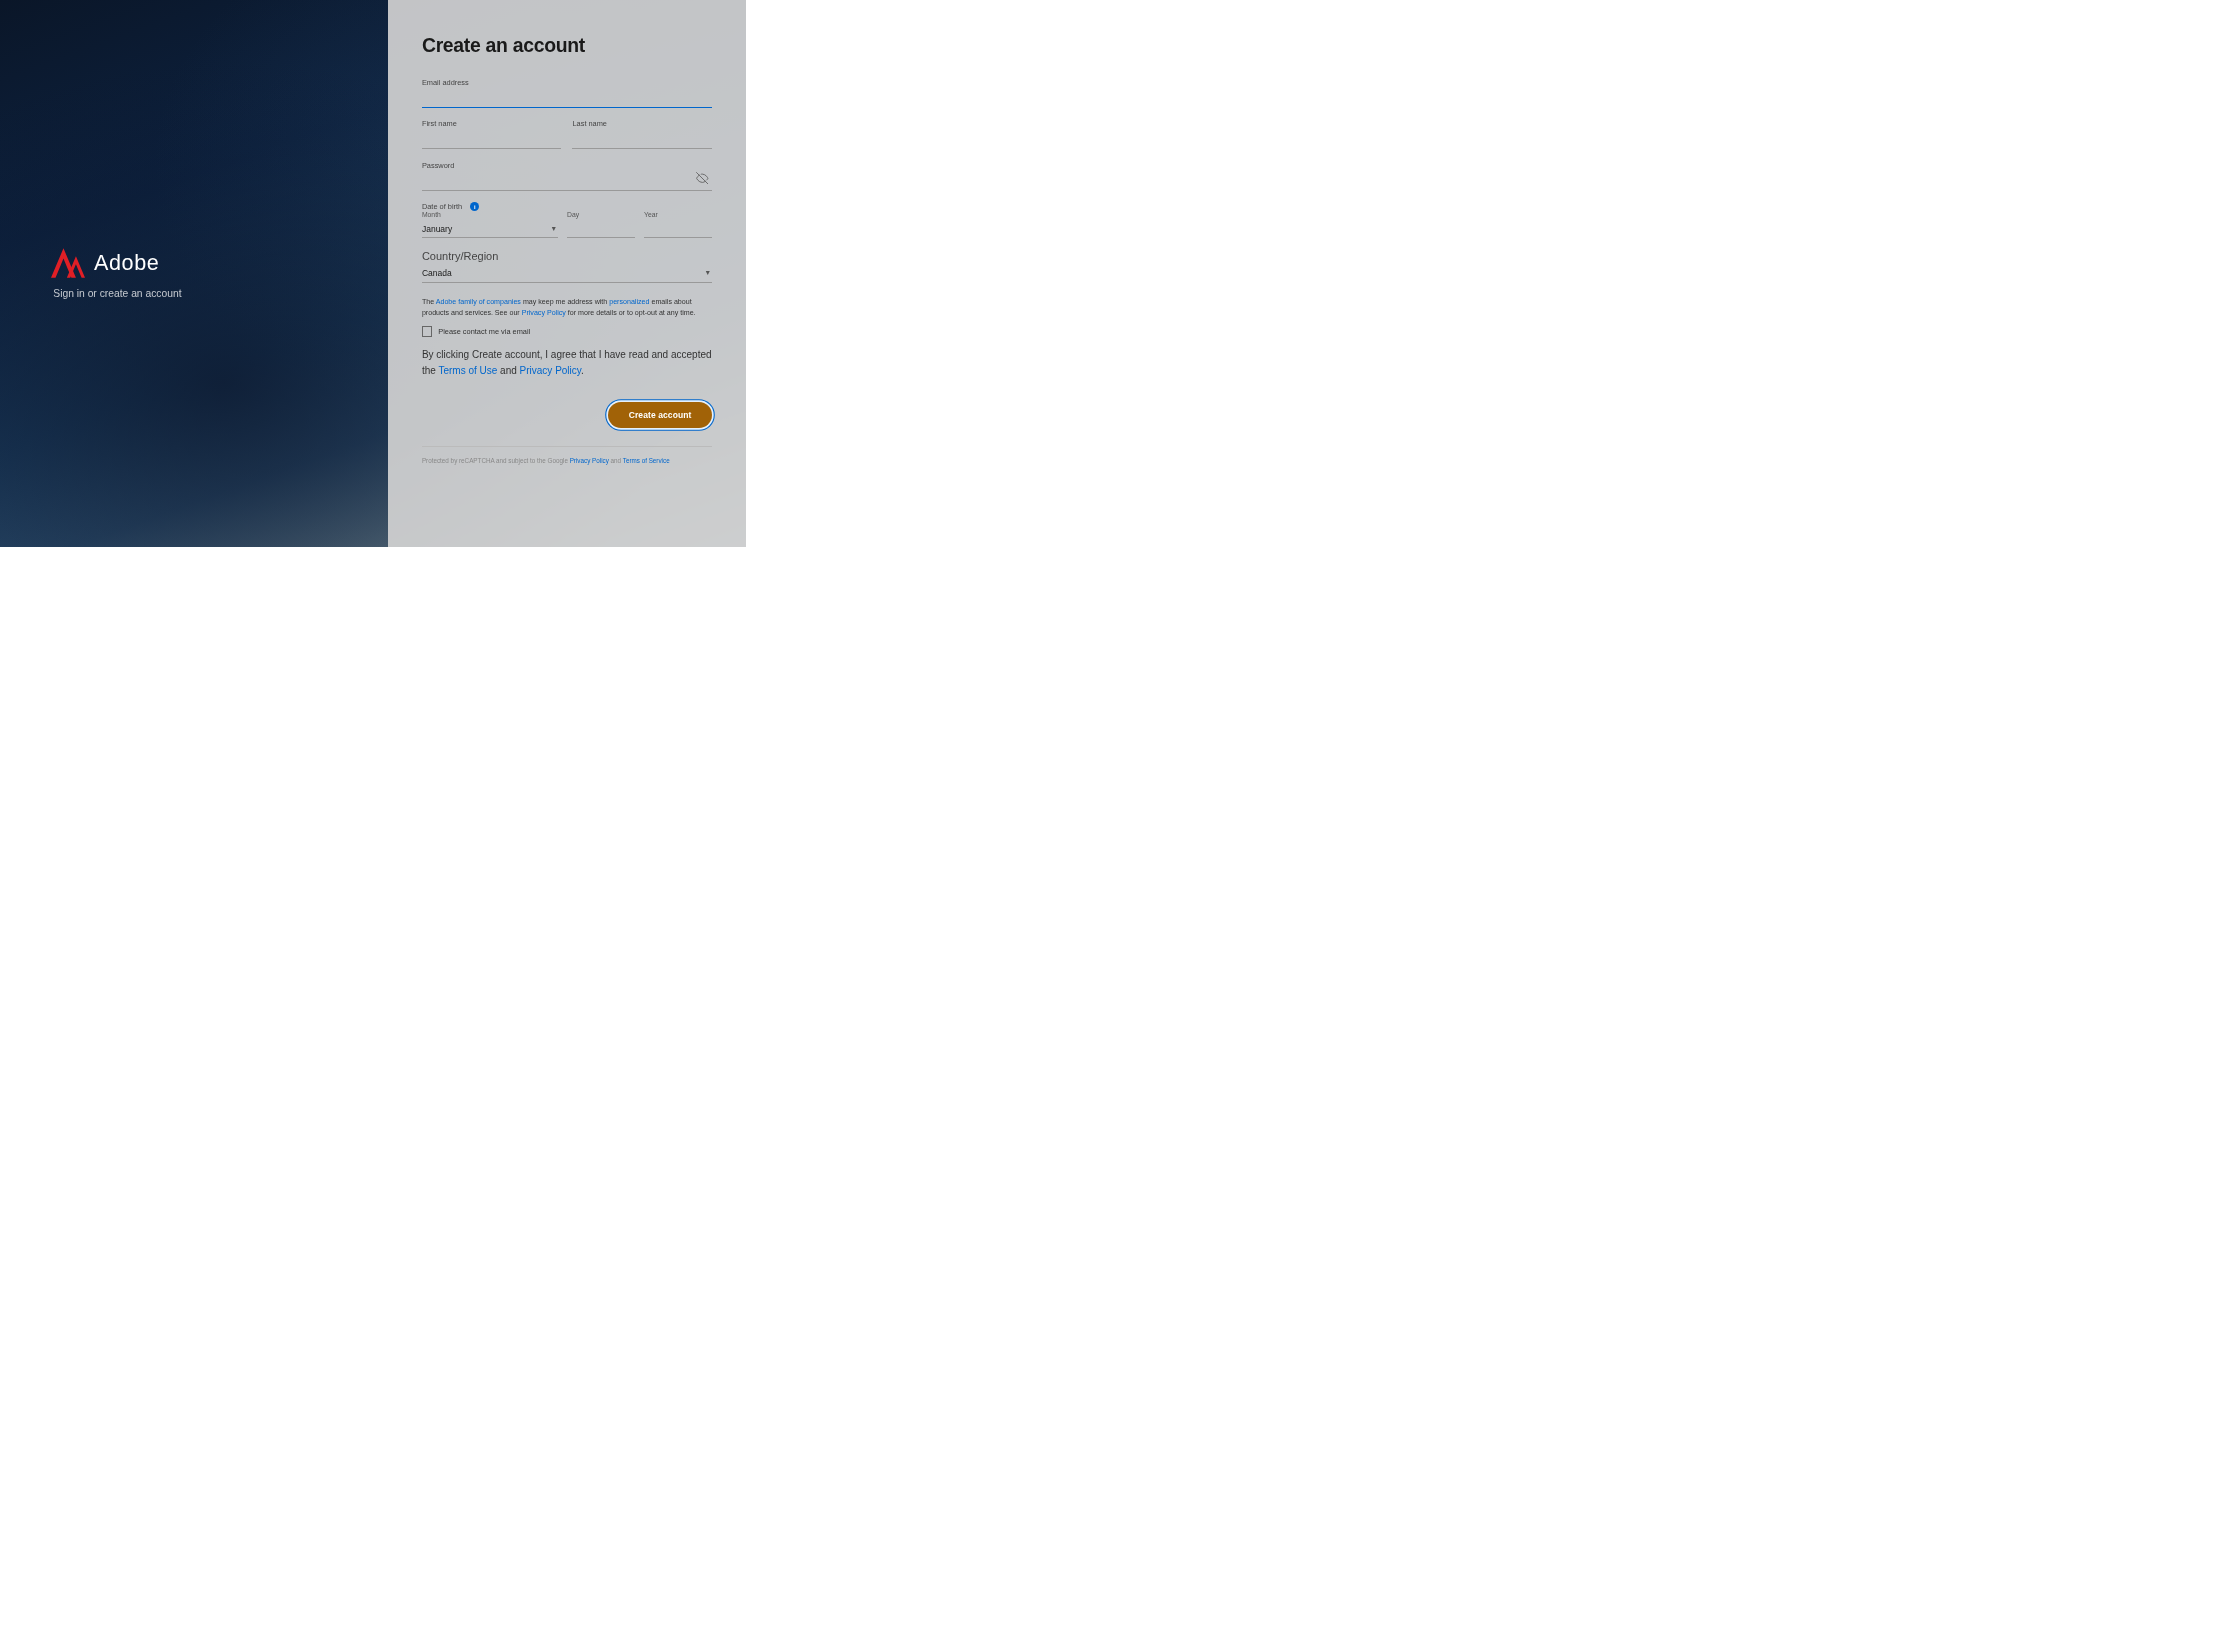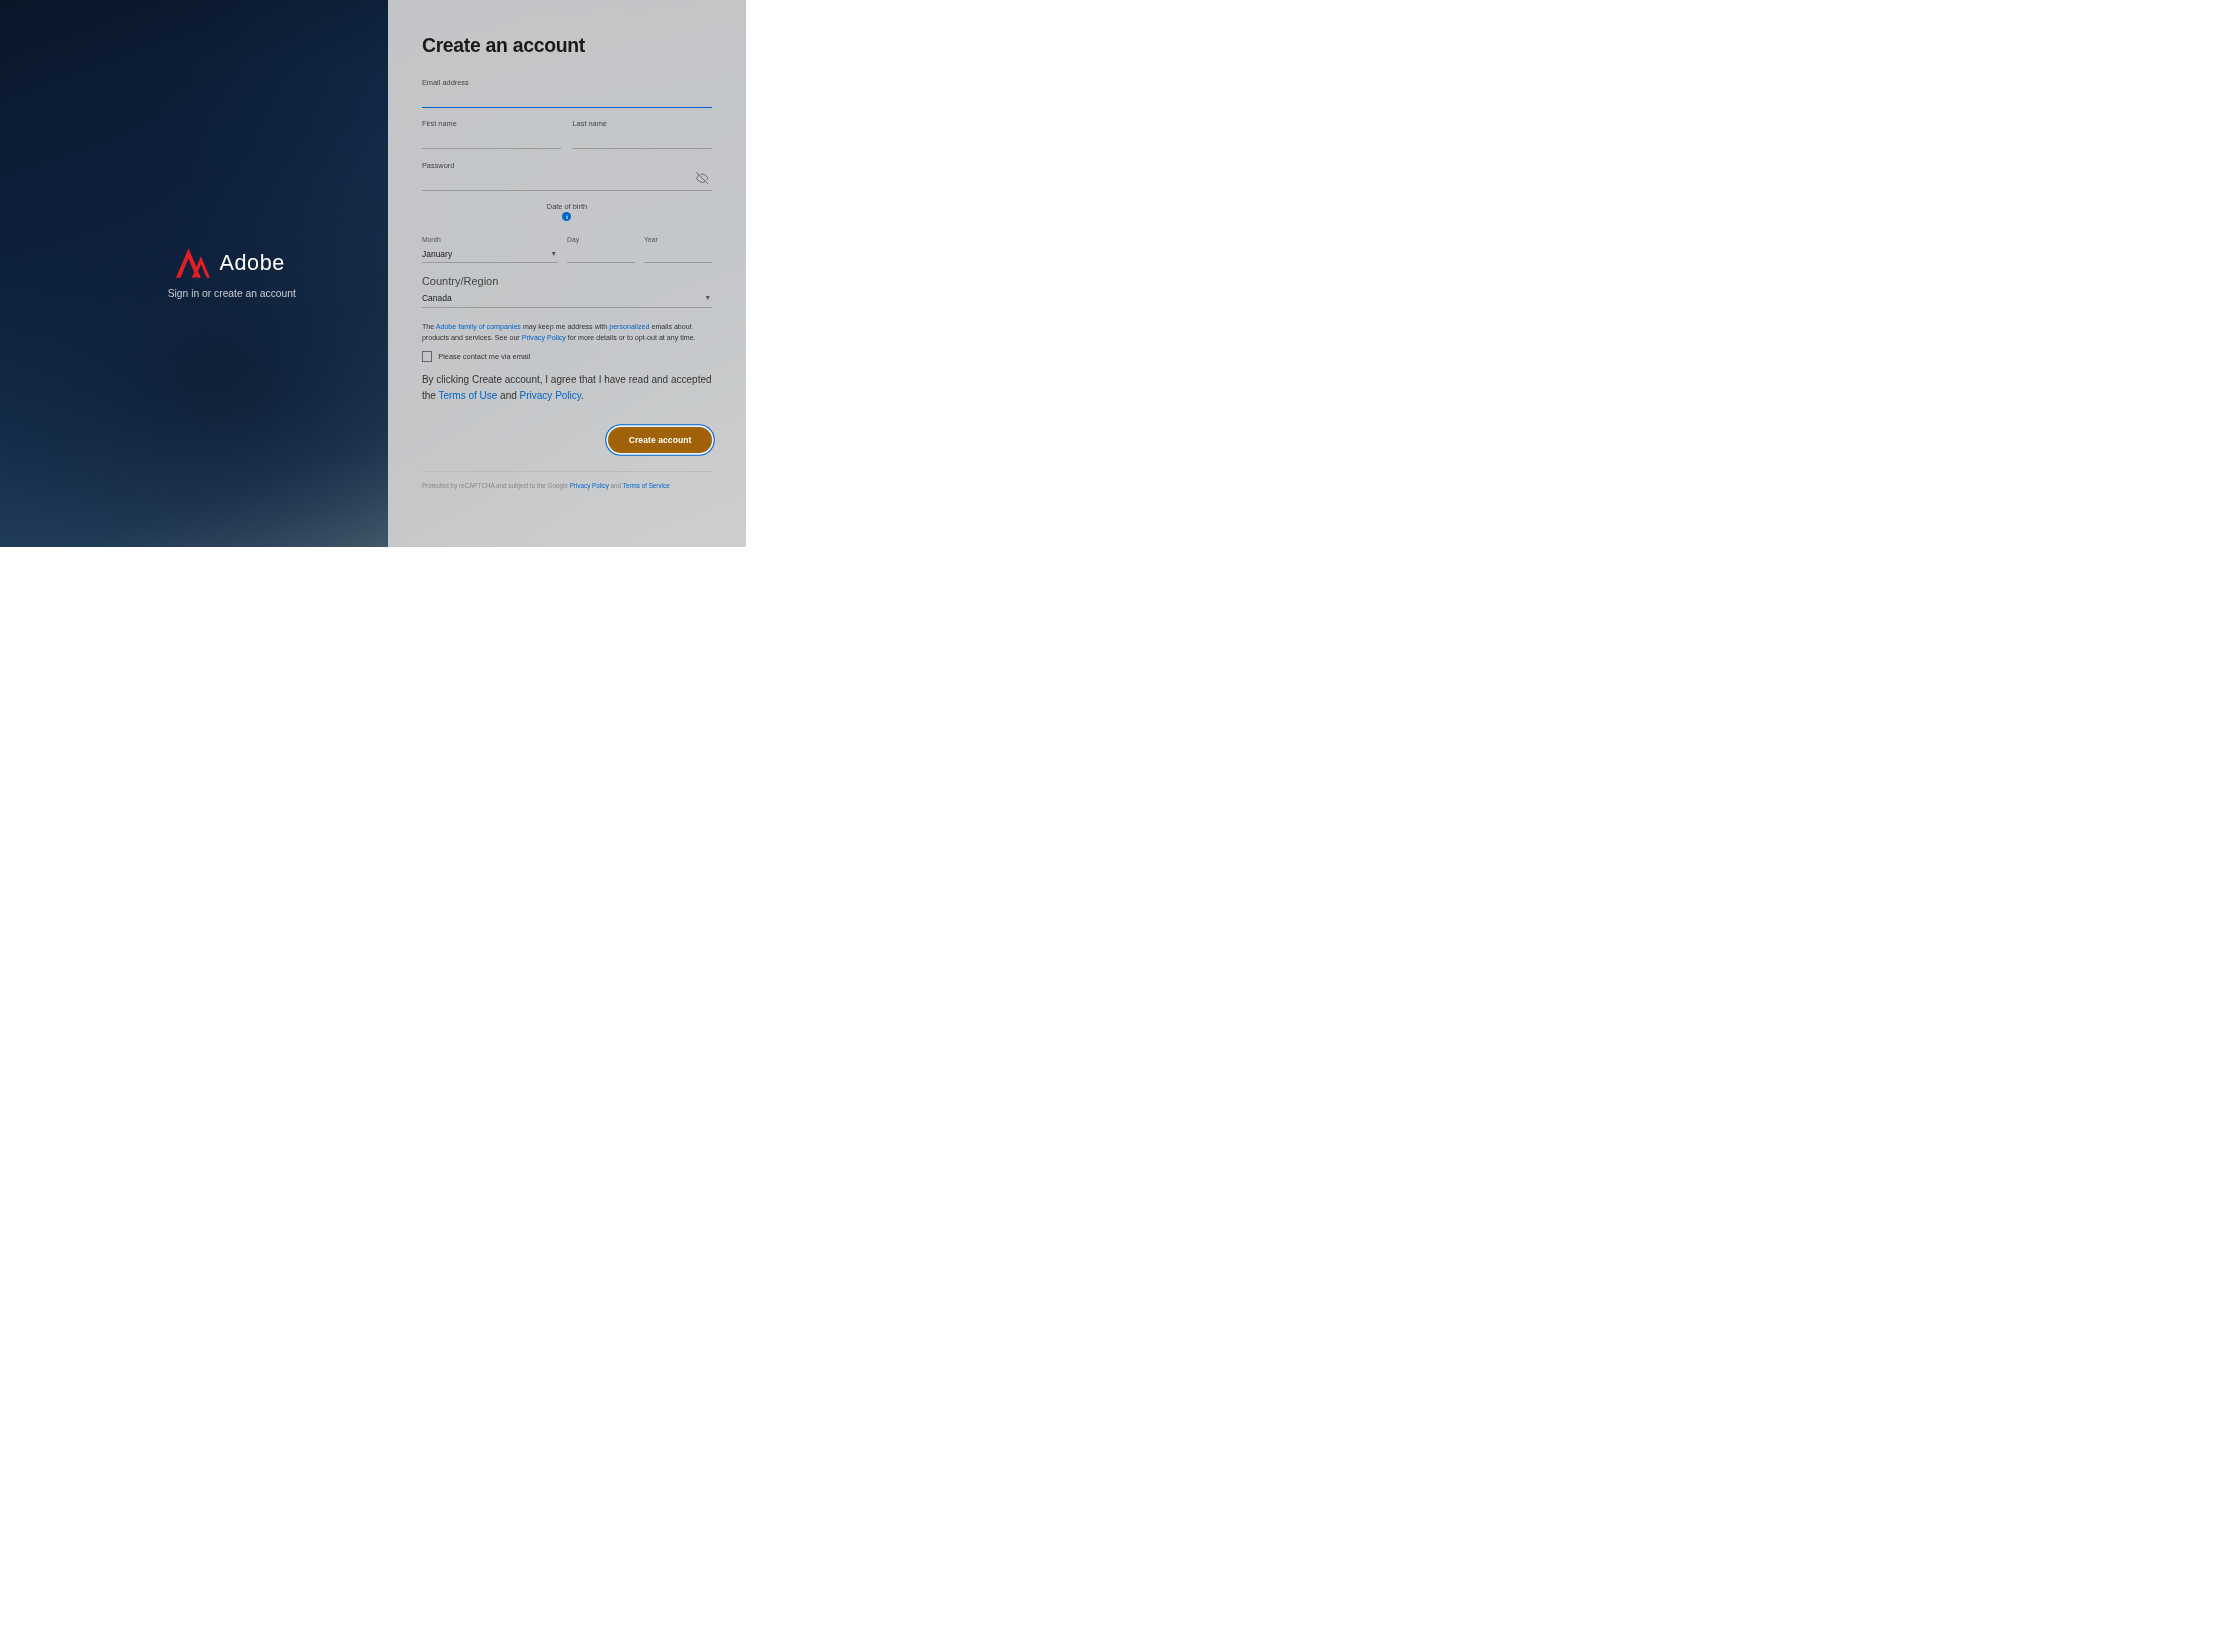--- a/index.html
+++ b/index.html
@@ -30,21 +30,20 @@
     .left-panel {
       position: absolute;
       left: 0;
       top: 0;
       width: 55%;
       height: 100%;
       display: flex;
       flex-direction: column;
       justify-content: center;
       padding-left: 51px;
-      align-items: center;
     }
 
     .adobe-logo {
       display: flex;
       align-items: center;
       gap: 9px;
       margin-bottom: 10.3px;
     }
 
     .adobe-icon {
@@ -145,23 +144,22 @@
       stroke-width: 1.8;
     }
 
     .dob-section {
       margin-bottom: 11.4px;
     }
 
     .dob-label-row {
       display: flex;
       align-items: center;
-      gap: 1px;
-      margin-bottom: 15px;
-      flex-direction: column;
+      gap: 8px;
+      margin-bottom: 0;
     }
 
     .dob-label {
       font-size: 7.4px;
       color: #444;
     }
 
     .info-icon {
       width: 9px;
       height: 9px;

